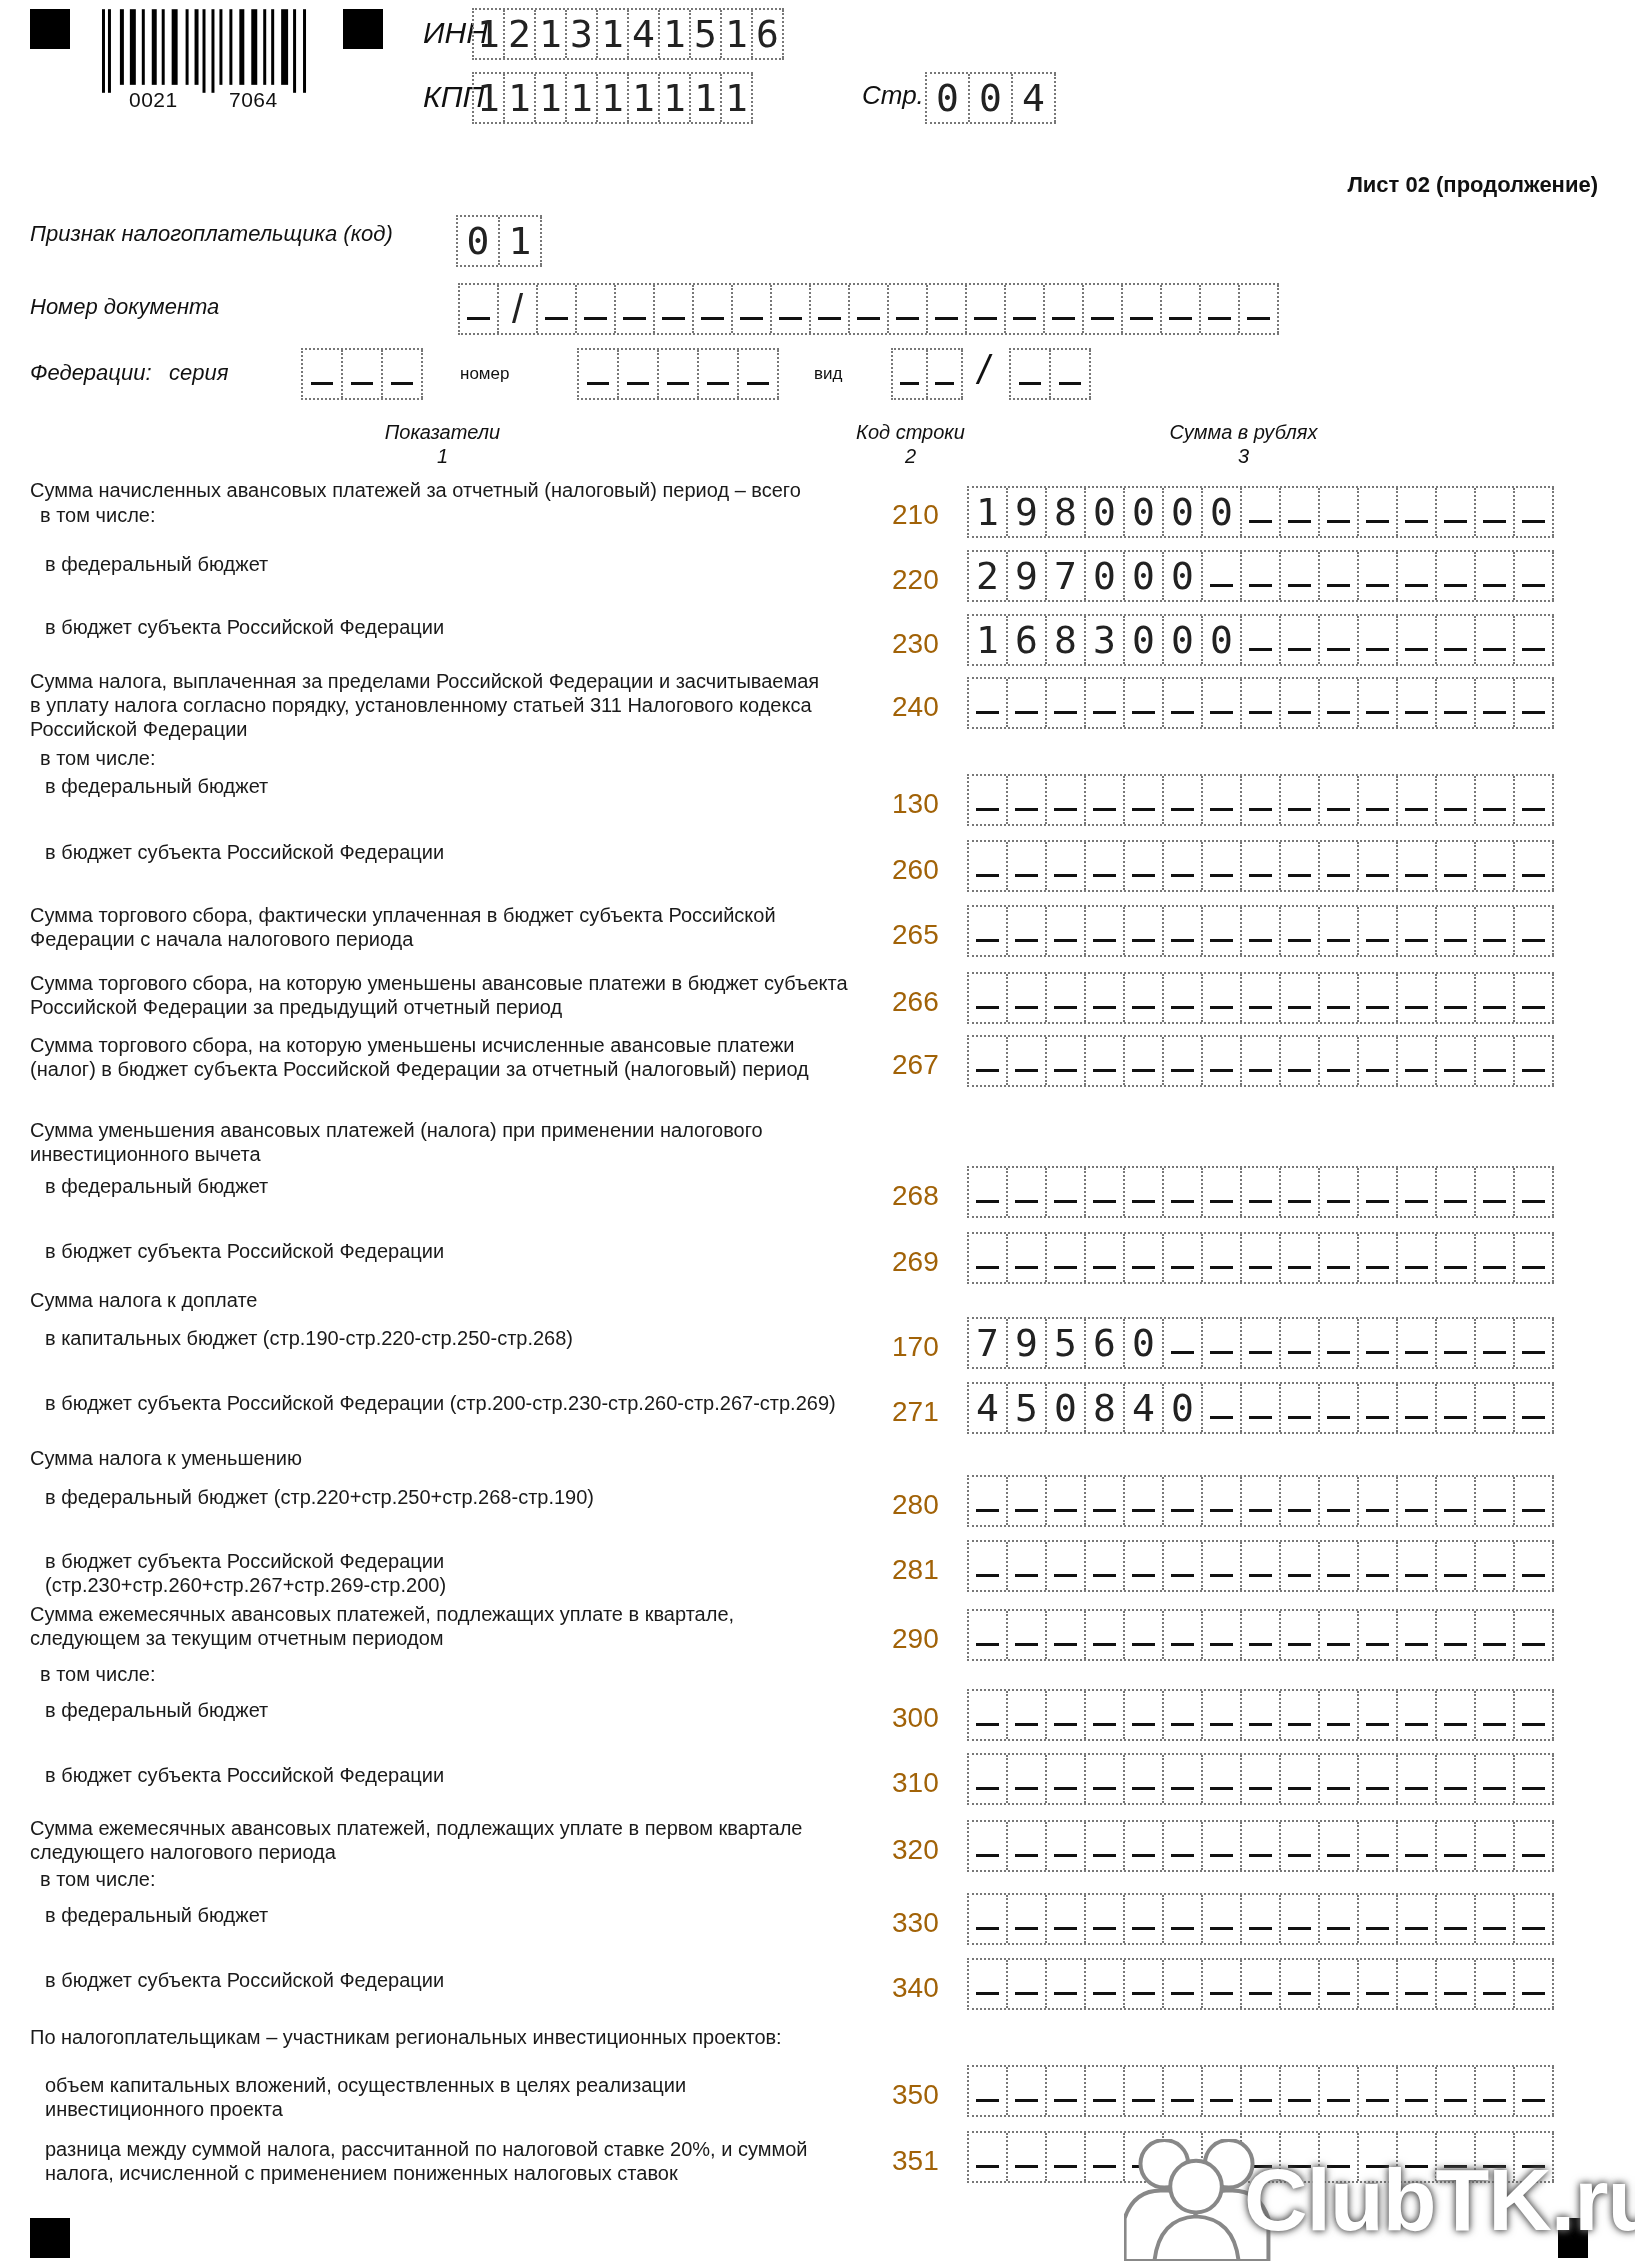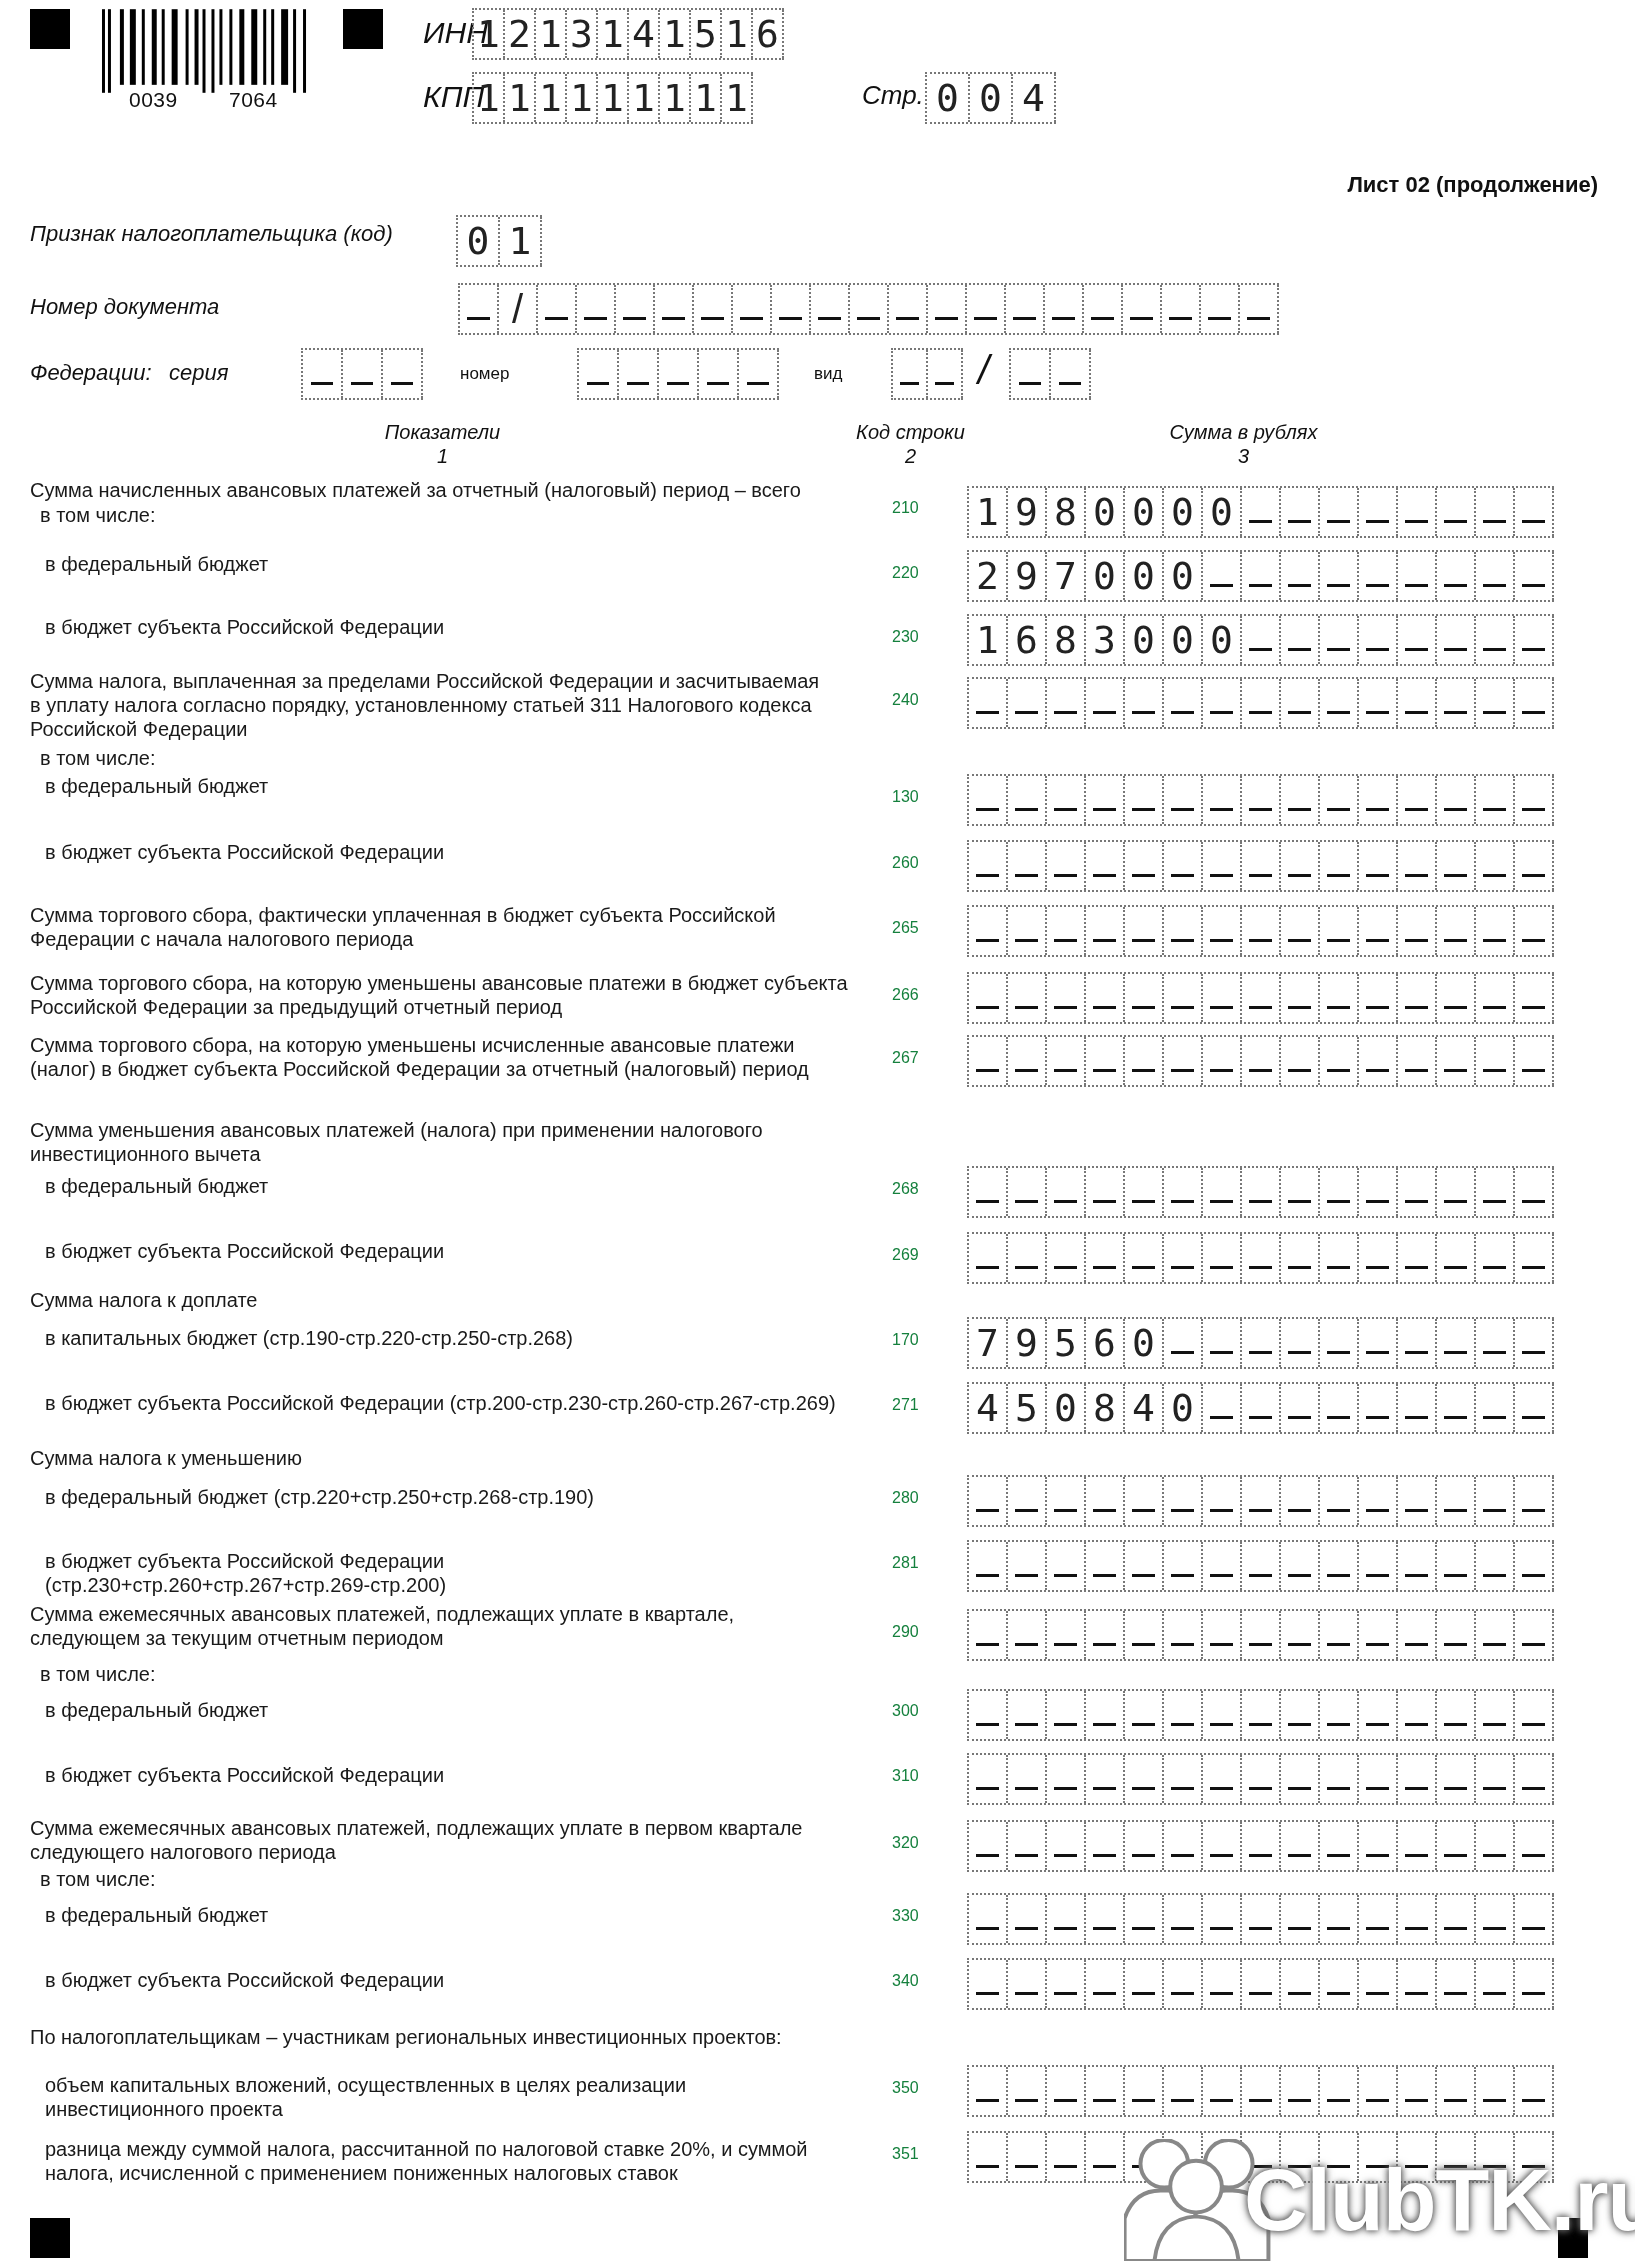--- a/index.html
+++ b/index.html
@@ -13,21 +13,21 @@
     border-top:2px dotted #777;border-bottom:2px dotted #777;border-left:2px dotted #777;box-sizing:border-box;}
   .cell{border-right:2px dotted #777;box-sizing:border-box;display:flex;align-items:center;justify-content:center;
     font-family:"DejaVu Sans Mono","Liberation Mono",monospace;font-size:38px;color:#222;height:100%;}
   .cell.empty::after{content:"";display:block;width:60%;height:3px;background:#111;margin-top:18px;}
   .cell.slash{border:none;font-family:"Liberation Sans",sans-serif;font-size:40px;font-weight:300;}
   .sheet-title{position:absolute;right:38px;top:172px;font-size:22px;font-weight:bold;}
   .colhead{position:absolute;font-size:20px;font-style:italic;text-align:center;line-height:24px;}
   .rowtext{position:absolute;left:30px;width:836px;font-size:20px;line-height:24px;color:#1a1a1a;}
   .rowtext.ind{left:45px;}
   .rowtext.ind2{left:40px;}
-  .code{position:absolute;left:892px;font-size:16px;color:#15803d;}
+  .code{position:absolute;left:892px;font-size:28px;color:#a16207;}
   .vfield{position:absolute;left:967px;}
   .watermark{position:absolute;left:1124px;top:2139px;width:517px;height:122px;}
   .wm-text{position:absolute;left:1244px;top:2149px;font-size:88px;font-weight:bold;color:#fff;
     text-shadow:0 0 6px #555,0 0 10px #777;letter-spacing:-1px;}
 </style>
 </head>
 <body>
 
 <div class="marker" style="left:30px;top:9px"></div>
 <div class="marker" style="left:343px;top:9px"></div>
@@ -50,21 +50,21 @@
     <rect x="120" y="0" width="3" height="76" fill="#000"></rect>
     <rect x="130" y="0" width="3" height="76" fill="#000"></rect>
     <rect x="140" y="0" width="5" height="76" fill="#000"></rect>
     <rect x="152" y="0" width="6" height="76" fill="#000"></rect>
     <rect x="164" y="0" width="3" height="76" fill="#000"></rect>
     <rect x="172" y="0" width="3" height="76" fill="#000"></rect>
     <rect x="182" y="0" width="7" height="76" fill="#000"></rect>
     <rect x="194" y="0" width="3" height="84" fill="#000"></rect>
     <rect x="204" y="0" width="3" height="84" fill="#000"></rect>
   </svg>
-<span class="barcode-num" style="left:129px">0039</span>
+<span class="barcode-num" style="left:129px">0021</span>
 <span class="barcode-num" style="left:229px">7064</span>
 
 <span class="lbl" style="left:423px;top:16px;font-size:30px">ИНН</span>
 <div class="cells" id="inn-cells" style="left:472px;top:8px">
     <div class="cell" style="width: 31px;">1</div>
     <div class="cell" style="width: 31px;">2</div>
     <div class="cell" style="width: 31px;">1</div>
     <div class="cell" style="width: 31px;">3</div>
     <div class="cell" style="width: 31px;">1</div>
     <div class="cell" style="width: 31px;">4</div>

